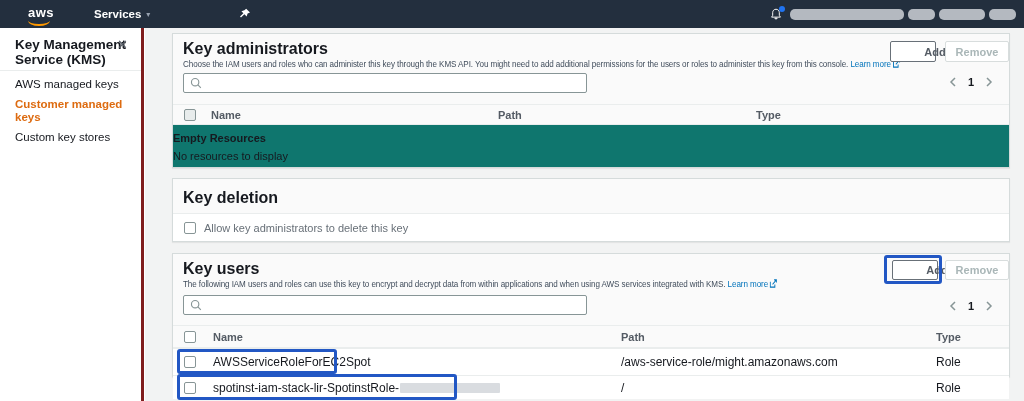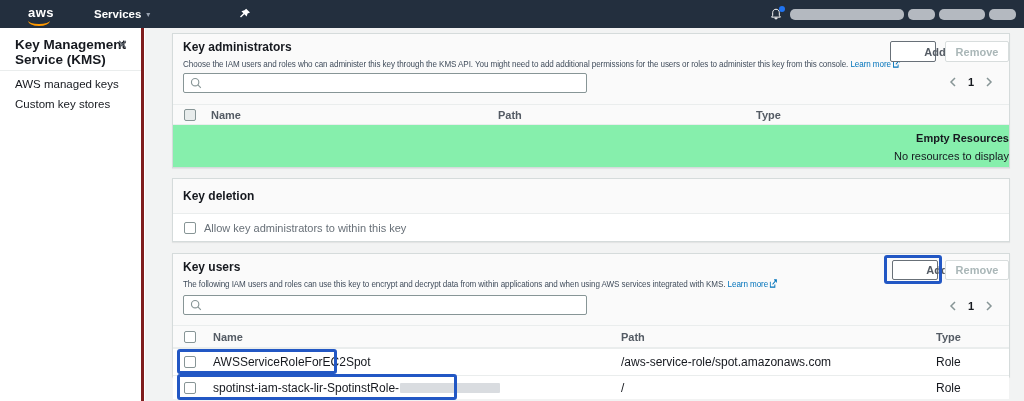--- a/index.html
+++ b/index.html
@@ -31,21 +31,21 @@
   .side-divider { position:absolute; left:0; right:0; top:42px; border-top:1px solid #eaeded; }
   .side-items { position:absolute; left:15px; top:50px; display:flex; flex-direction:column; gap:7px; }
   .side-item { font-size:11.5px; color:#16191f; cursor:pointer; line-height:13px; }
   .side-item.selected { color:#dd6b10; font-weight:bold; }
   
   .content { position:absolute; top:28px; left:145px; width:879px; height:373px; background:#f2f3f3; }
   .panel { position:absolute; left:27px; width:838px; background:#fafafa; border:1px solid #d5dbdb; box-shadow:0 1px 1px rgba(0,0,0,.06); }
   .panel-admins { top:5px;  height:135px; }
   .panel-deletion { top:150px; height:64px; }
   .panel-users { top:225px; height:124px; }
-  .p-title { position:absolute; left:10px; font-size:12px; font-weight:bold; color:#16191f; }
+  .p-title { position:absolute; left:10px; font-size:16px; font-weight:bold; color:#16191f; }
   .p-desc { position:absolute; left:10px; font-size:9.5px; letter-spacing:-.1px; color:#414d5c; white-space:nowrap; transform:scaleX(.85); transform-origin:left center; }
   .p-desc .learn-link { color:#0073bb; cursor:pointer; }
   .ext-icon { display:inline-block; vertical-align:-1px; margin-left:2px; }
   
   .btn { position:absolute; height:21px; background:#fff; border-radius:2px; font-size:11px; font-weight:bold;
          display:flex; align-items:center; justify-content:center; cursor:pointer; }
   .btn-primary { border:1px solid #687078; color:#545b64; }
   .btn-disabled { border:1px solid #d8dddd; color:#aab7b8; cursor:default; }
   .btn-add { left:717px; top:7px; width:46px;padding-left:44px; }
   .btn-remove { left:772px; top:7px; width:64px; }
@@ -65,21 +65,21 @@
   
   .thead { position:absolute; left:0; right:0; background:#fafafa; border-top:1px solid #eaeded; border-bottom:1px solid #eaeded; }
   .panel-admins .thead { top:70px; height:21px; }
   .panel-users .thead { top:71px; height:23px; }
   .th { position:absolute; font-size:11px; font-weight:bold; color:#545b64; top:50%; transform:translateY(-50%); }
   .cb { position:absolute; width:12px; height:12px; top:50%; transform:translateY(-50%); background:#fff; border:1px solid #879596; border-radius:2px; cursor:pointer; }
   .cb.hdr { background:#e8ecec; }
   .cb-col { left:11px; }
   .panel-admins .name-col { left:38px; } .panel-admins .path-col { left:325px; } .panel-admins .type-col { left:583px; }
   .panel-users  .name-col { left:40px; } .panel-users  .path-col { left:448px; } .panel-users  .type-col { left:763px; }
-  .empty-area { position:absolute; left:0; right:0; top:91px; bottom:0; background:#86efac; text-align:right; }
+  .empty-area { position:absolute; left:0; right:0; top:91px; bottom:0; background:#0f766e; text-align:left; }
   .empty-title { margin-top:7px; font-size:11px; font-weight:bold; color:#16191f; }
   .empty-msg { margin-top:6px; font-size:11px; color:#16191f; }
   
   .deletion-row { position:absolute; left:0; right:0; top:34px; bottom:0; background:#fff; border-top:1px solid #eaeded; }
   .deletion-label { position:absolute; left:31px; top:50%; transform:translateY(-50%); font-size:11px; color:#687078; }
   .panel-deletion .p-title { top:10px; }
   
   .trow { position:absolute; left:0; right:0; background:#fff; border-top:1px solid #eaeded; }
   .row-1 { top:94px; height:27px; }
   .row-2 { top:121px; height:24px;text-align:center; }
@@ -128,20 +128,21 @@
     <div class="redact r3"></div>
     <div class="redact r4"></div>
   </header>
 
   <aside class="sidebar">
     <div class="side-title">Key Management Service (KMS)</div>
     <div class="side-close">✕</div>
     <div class="side-divider"></div>
     <nav class="side-items">
       <div class="side-item">AWS managed keys</div>
+      <div class="side-item selected">Customer managed keys</div>
       <div class="side-item">Custom key stores</div>
     </nav>
   </aside>
 
   <main class="content">
 
     <section class="panel panel-admins">
       <h2 class="p-title">Key administrators</h2>
       <p class="p-desc">
         <span>Choose the IAM users and roles who can administer this key through the KMS API. You might need to add additional permissions for the users or roles to administer this key from this console.</span>
@@ -182,21 +183,21 @@
       <div class="empty-area">
         <div class="empty-title">Empty Resources</div>
         <div class="empty-msg">No resources to display</div>
       </div>
     </section>
 
     <section class="panel panel-deletion">
       <h2 class="p-title">Key deletion</h2>
       <div class="deletion-row">
         <span class="cb cb-col"></span>
-        <span class="deletion-label">Allow key administrators to within this key</span>
+        <span class="deletion-label">Allow key administrators to delete this key</span>
       </div>
     </section>
 
     <section class="panel panel-users">
       <h2 class="p-title">Key users</h2>
       <p class="p-desc">
         <span>The following IAM users and roles can use this key to encrypt and decrypt data from within applications and when using AWS services integrated with KMS.</span>
         <span class="learn-link"><span>Learn more</span><span class="ext-icon"><svg width="9" height="9" viewBox="0 0 10 10">
                 <path d="M1 3 L1 9 L7 9 L7 6 M4 6 L9 1 M6 1 L9 1 L9 4" fill="none" stroke="#0073bb" stroke-width="1.2"></path>
               </svg></span></span>
@@ -228,21 +229,21 @@
       </div>
       <div class="thead">
         <span class="cb cb-col"></span>
         <span class="th name-col">Name</span>
         <span class="th path-col">Path</span>
         <span class="th type-col">Type</span>
       </div>
       <div class="trow row-1">
         <span class="cb cb-col"></span>
         <span class="td name-col">AWSServiceRoleForEC2Spot</span>
-        <span class="td path-col">/aws-service-role/spot.amazonaws.com</span>
+        <span class="td path-col">/aws-service-role/might.amazonaws.com</span>
         <span class="td type-col">Role</span>
       </div>
       <div class="trow row-2">
         <span class="cb cb-col"></span>
         <span class="td name-col"><span>spotinst-iam-stack-lir-SpotinstRole-</span><span class="redact-cell"></span></span>
         <span class="td path-col">/</span>
         <span class="td type-col">Role</span>
       </div>
       <div class="hl hl-row1"></div>
       <div class="hl hl-row2"></div>

